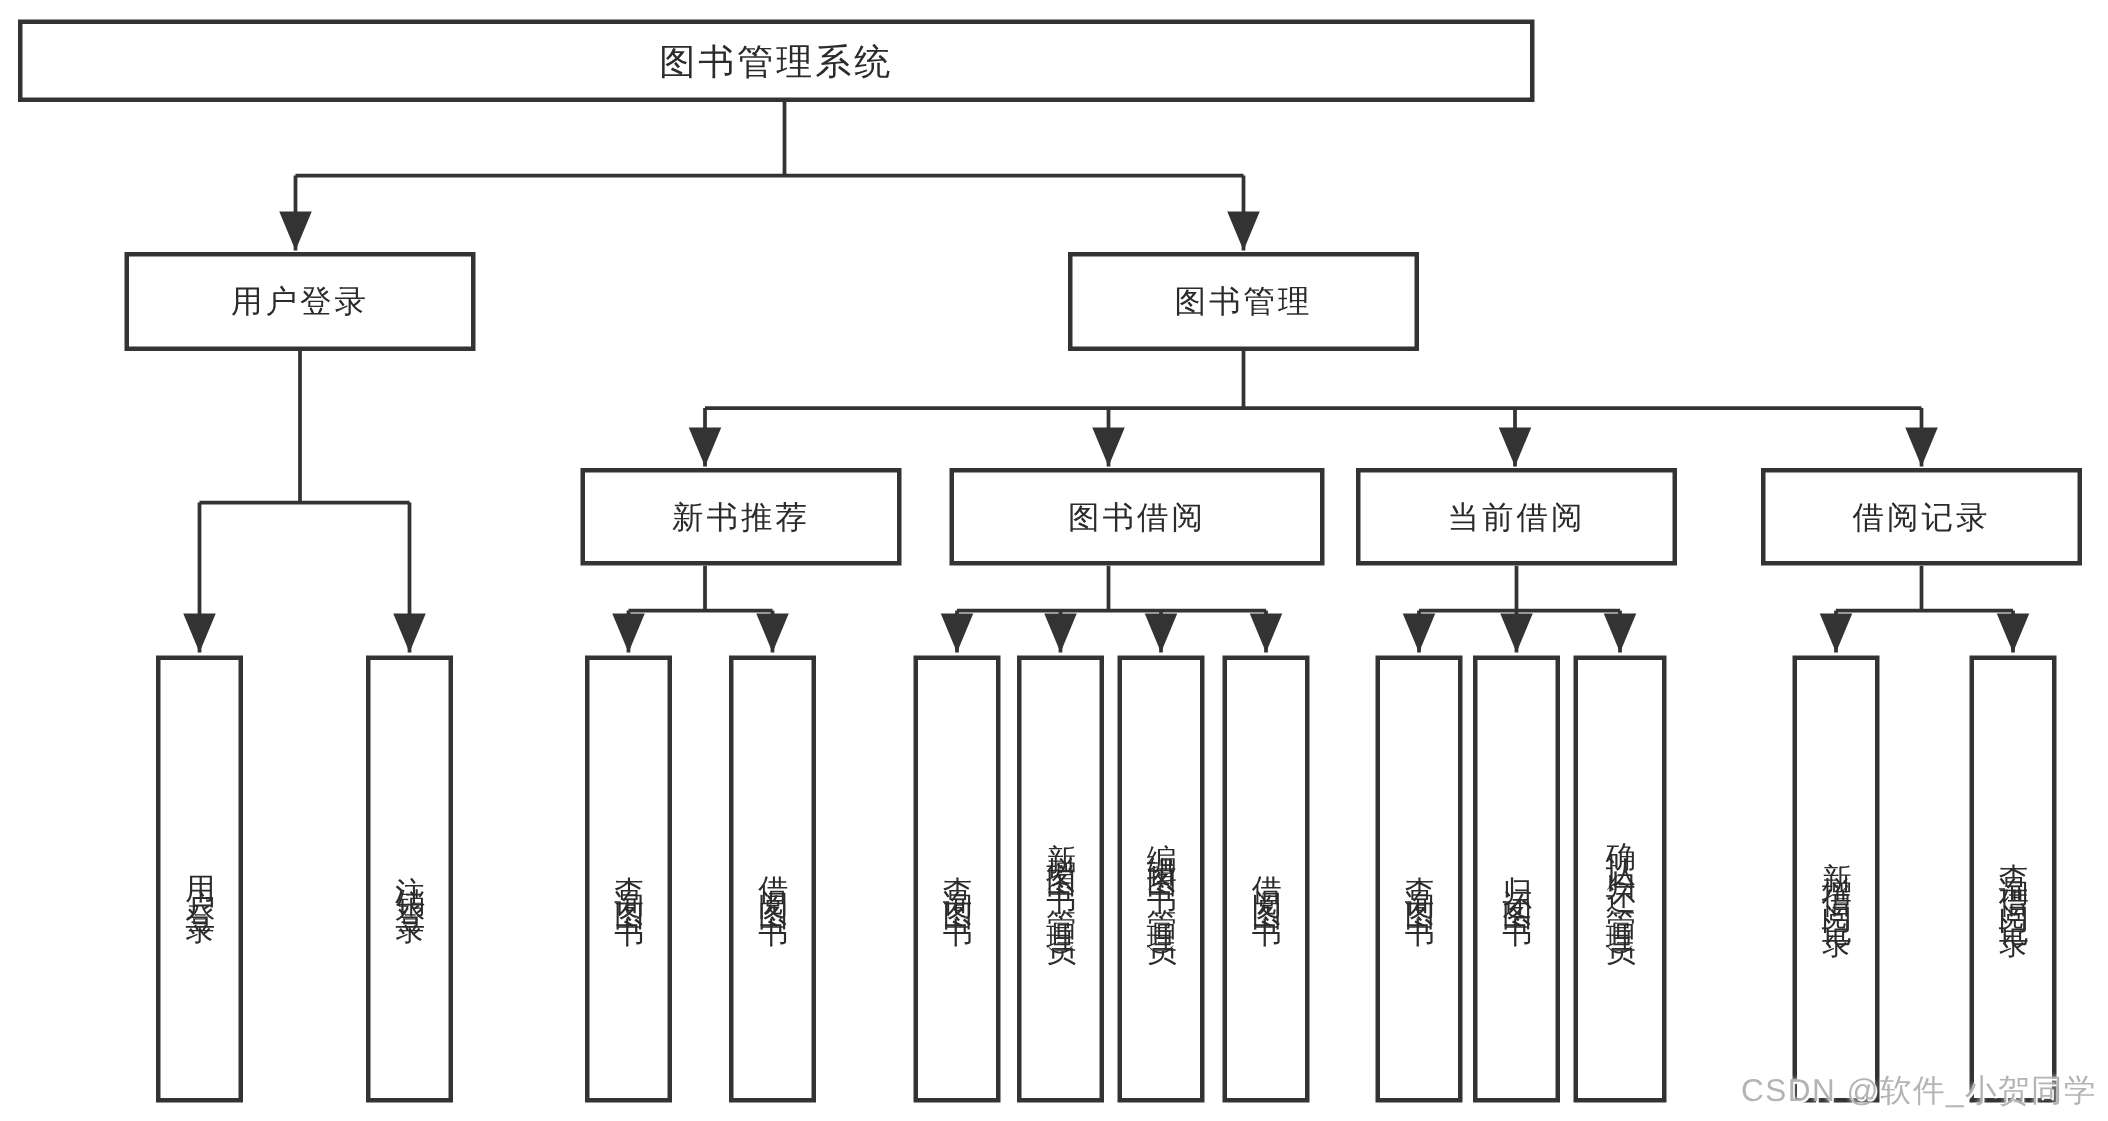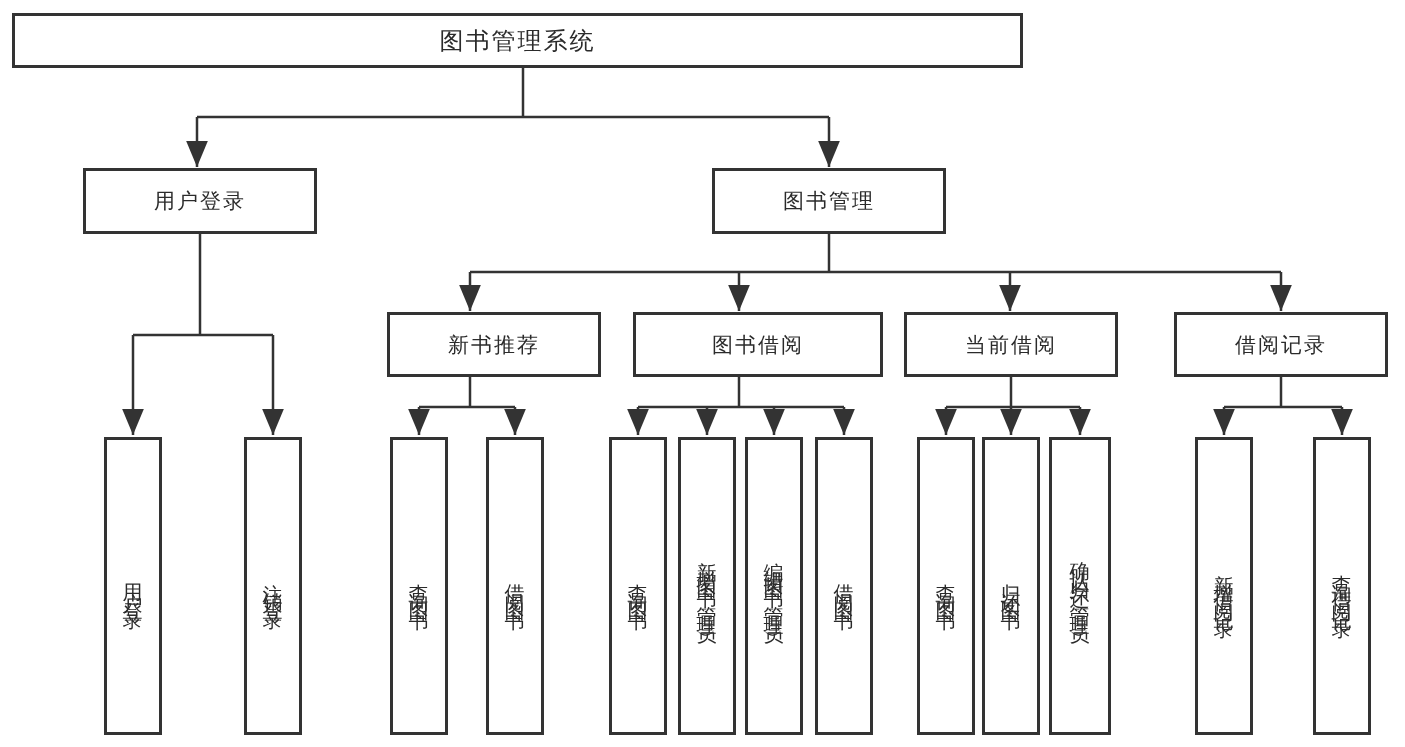--- a/index.html
+++ b/index.html
@@ -180,14 +180,15 @@
     <span>确认归还（管理员）</span>
   </div>
 
   <div class="node v-node" style="left:1195px; top:437px; width:58px; height:298px;">
     <span>新增借阅记录</span>
   </div>
   <div class="node v-node" style="left:1313px; top:437px; width:58px; height:298px;">
     <span>查询借阅记录</span>
   </div>
 
+  <div class="watermark">CSDN @软件_小贺同学</div>
 
 </div>
 
 </body></html>

